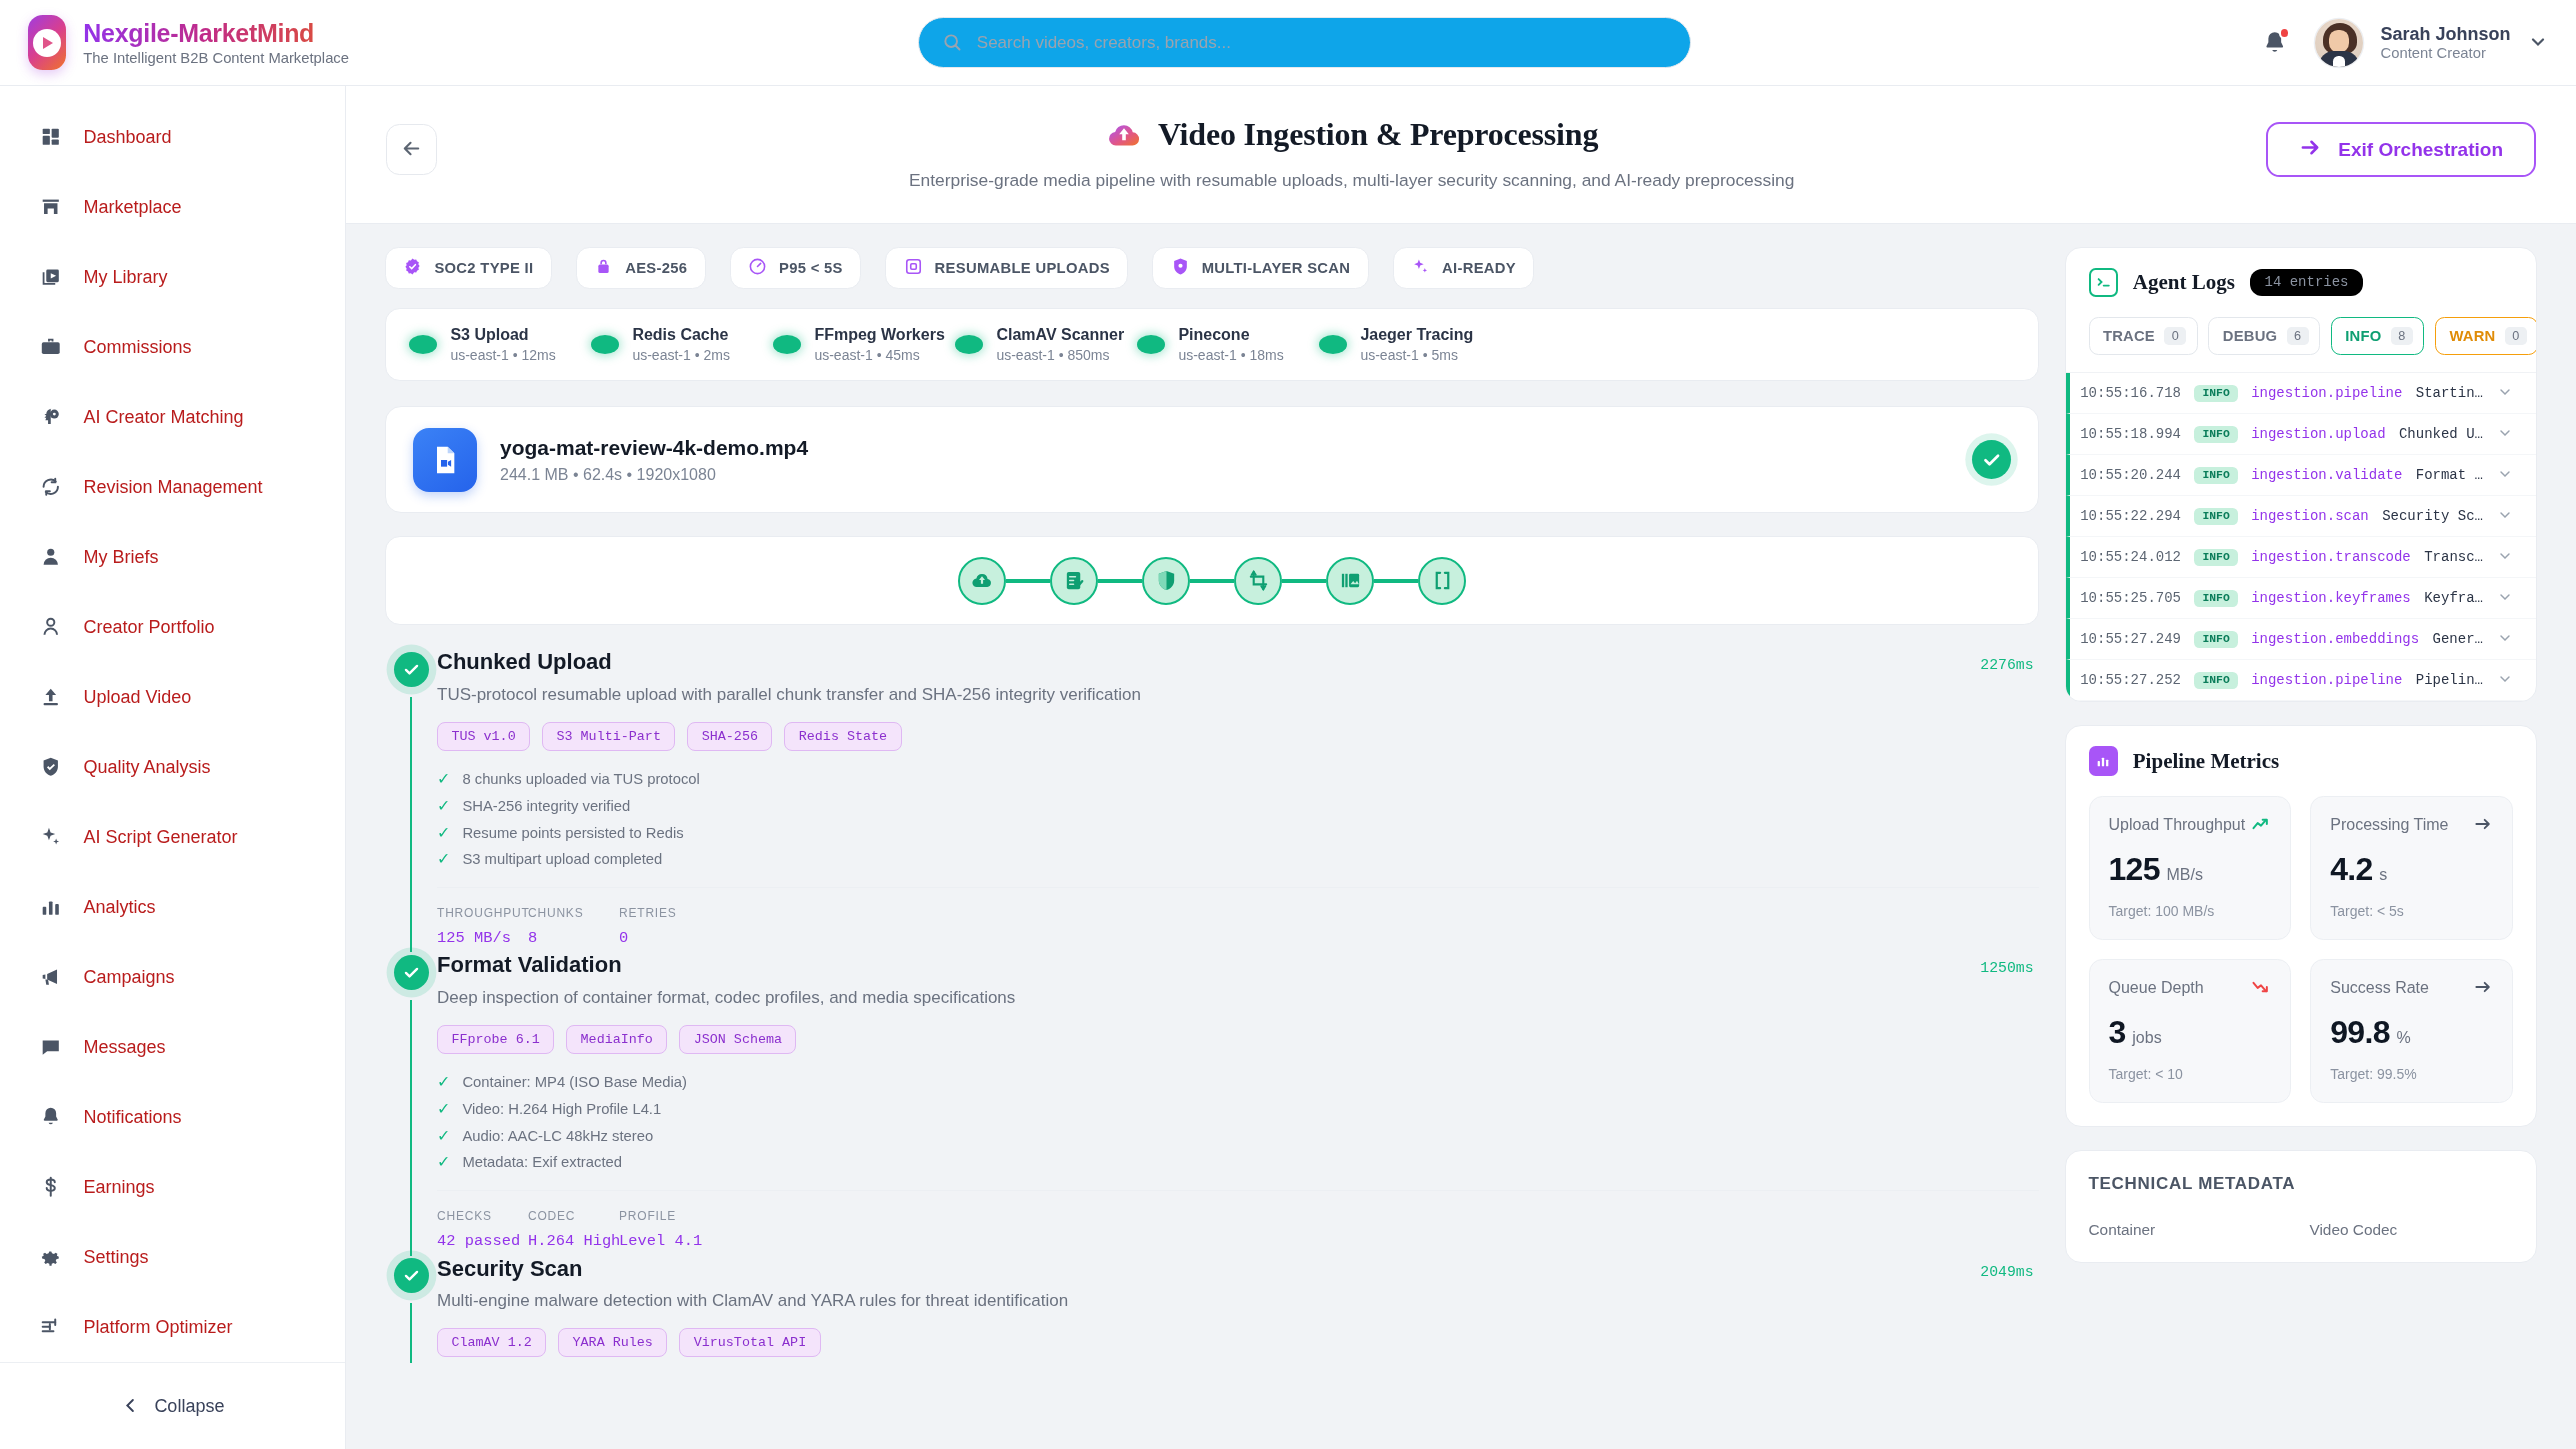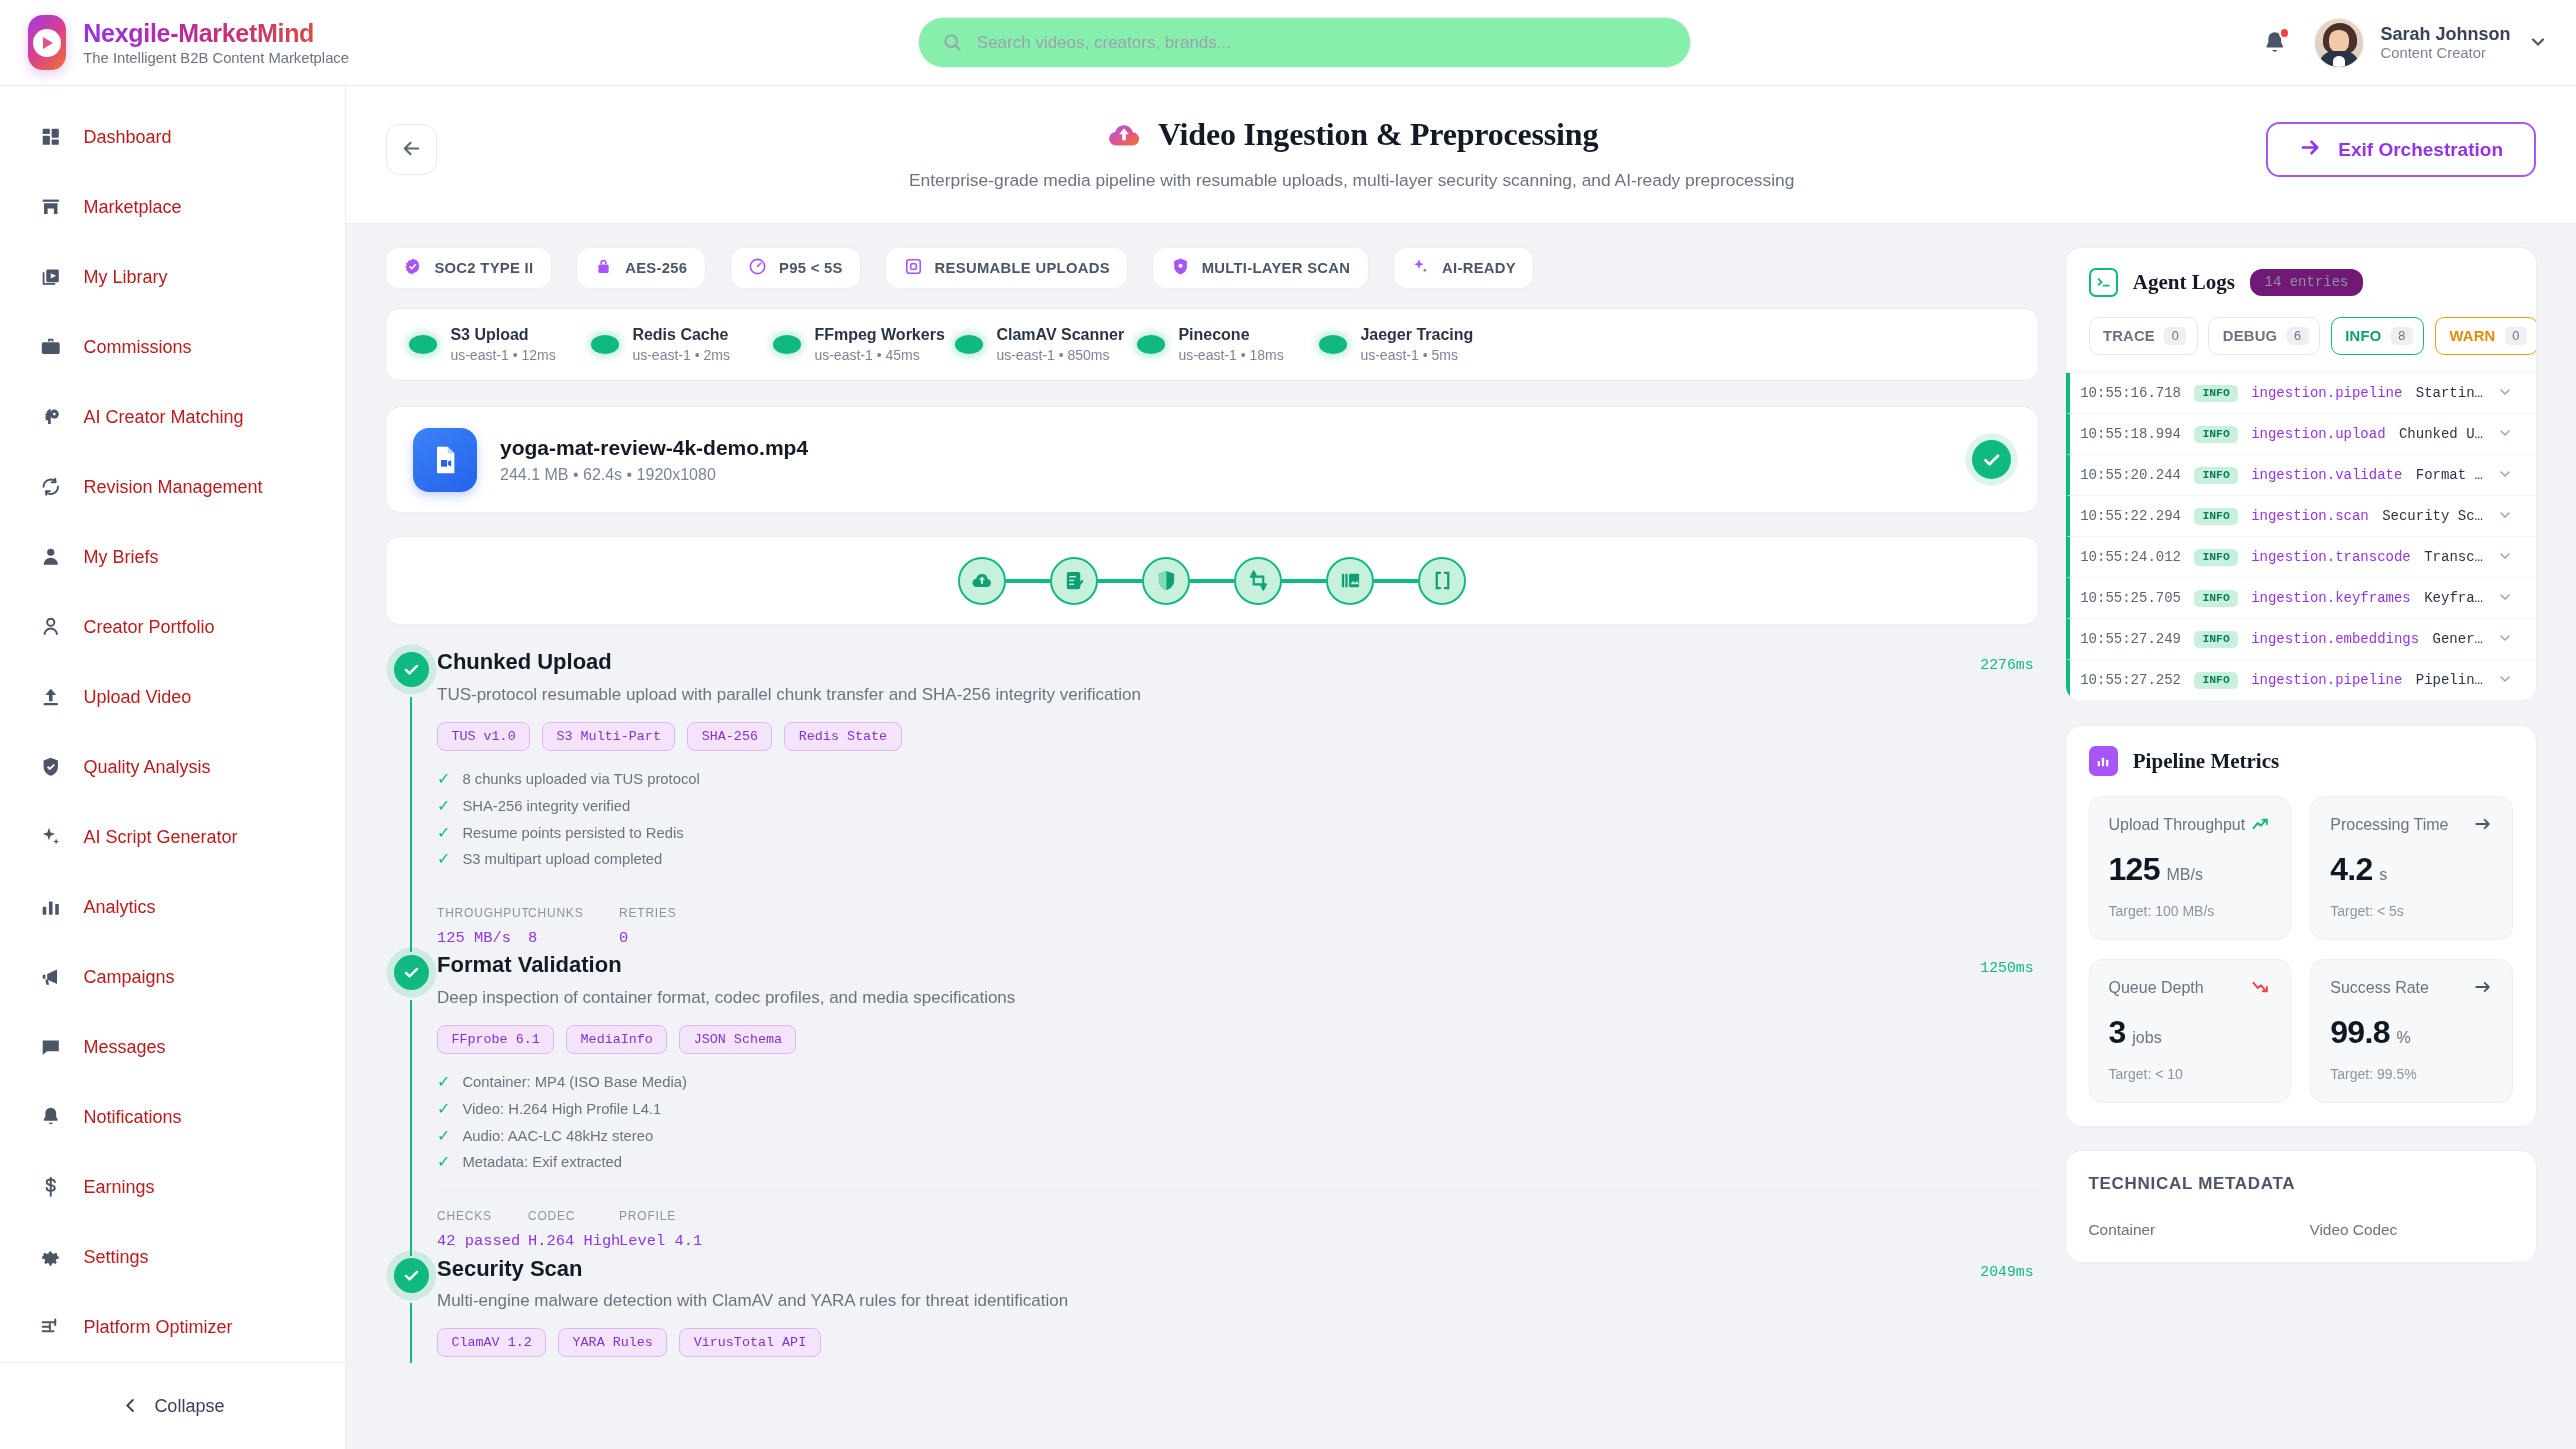--- a/index.html
+++ b/index.html
@@ -38,21 +38,21 @@
   .brand-name {
     font-size: 25px; font-weight: bold; letter-spacing: -0.3px;
     background: linear-gradient(90deg,#9333ea 0%,#c02b8a 45%,#e0542d 100%);
     -webkit-background-clip: text; background-clip: text; color: transparent;
     white-space: nowrap;
   }
   .brand-tag { font-size: 14.8px; color: #6b7280; white-space: nowrap; }
 
   .searchwrap { position: absolute; left: 918px; top: 17.4px; width: 773px; }
   .searchbox {
-    height: 51px; background: #86efac; border: 1.3px solid #e6e9ee; border-radius: 25.5px;
+    height: 51px; background: #0ea5e9; border: 1.3px solid #e6e9ee; border-radius: 25.5px;
     display: flex; align-items: center; gap: 14.8px; padding: 0 23px;
   }
   .searchbox input {
     border: none; outline: none; background: transparent; flex: 1;
     font-family: "Liberation Sans", sans-serif; font-size: 17px; color: #3b4455;
   }
   .searchbox input::placeholder { color: #9aa3af; }
 
   .topright { position: absolute; right: 28px; display: flex; align-items: center; gap: 24px; }
   .bell { position: relative; width: 32px; height: 32px; display:flex; align-items:center; justify-content:center;}
@@ -223,21 +223,21 @@
   .panel {
     background: #fff; border: 1.3px solid #e9ecf1; border-radius: 16px;
     margin-bottom: 23px; overflow: hidden;
   }
   .panel-head { padding: 20px 23px 0 23px; display: flex; align-items: center; gap: 14.8px; }
   .panel-ico { width: 29.5px; height: 29.5px; border-radius: 6.7px; display:flex; align-items:center; justify-content:center; flex:none; }
   .panel-ico.term { background: #fff; border: 2px solid #10b981; }
   .panel-ico.metrics { background: #a855f7; }
   .panel-title { font-family: "Liberation Serif", serif; font-size: 21px; font-weight: bold; color: #131a26; }
   .panel-count {
-    background: #701a75; border-radius: 12px; padding: 5.4px 14.8px;
+    background: #000000; border-radius: 12px; padding: 5.4px 14.8px;
     font-family: "Liberation Mono", monospace; font-size: 14px; color: #8b93a1; white-space: nowrap;
   }
   .levels { display: flex; gap: 10.7px; padding: 20px 0 17.4px 23px; }
   .level {
     border: 1.3px solid #e3e7ec; border-radius: 9.4px; background: #fff;
     height: 38px; padding: 0 10.7px 0 13.4px; display: flex; align-items: center; gap: 9.4px; flex: none;
   }
   .level .nm { font-size: 14.8px; font-weight: bold; color: #6b7280; letter-spacing: 0.2px; }
   .level .ct { background: #edf0f3; border-radius: 4.7px; padding: 2px 7.4px; font-size: 12.7px; color: #6b7280; }
   .level.info { border-color: #10b981; } .level.info .nm { color: #0f9f72; }

